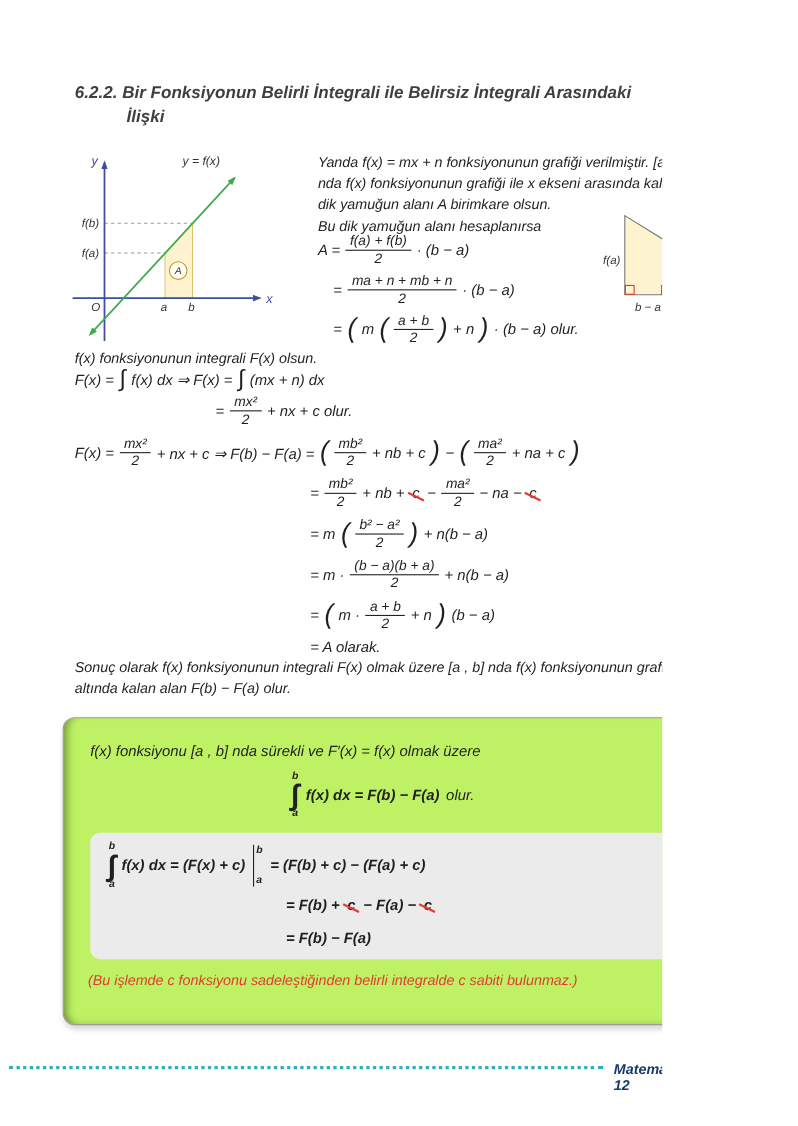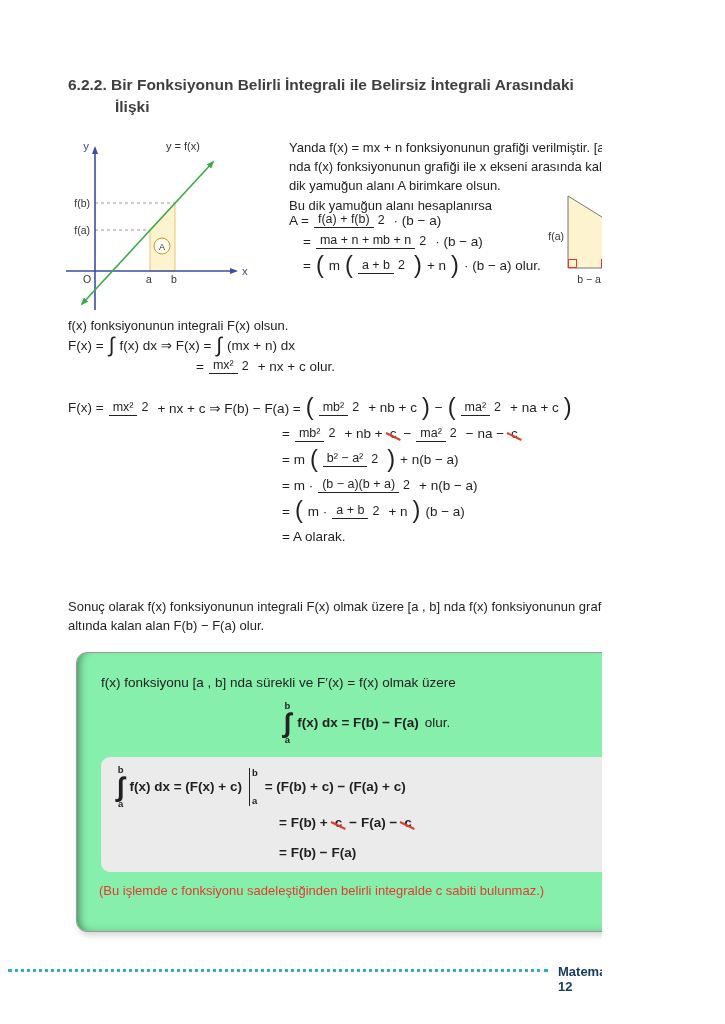--- a/index.html
+++ b/index.html
@@ -1,29 +1,29 @@
 <!DOCTYPE html>
 <html><head>
 <meta charset="utf-8">
 <style>
   html,body{margin:0;padding:0;background:#fff;}
   .page{position:relative;width:602px;height:1024px;background:#ffffff;overflow:hidden;
-        font-family:"Liberation Sans",sans-serif;color:#222;font-size:13px;}
+        font-family:"Liberation Sans",sans-serif;color:#222;font-size:13px;font-style:italic;}
 
   
   .heading{position:absolute;left:68px;top:74px;width:600px;font-size:15.5px;font-weight:bold;
            color:#3f3f3f;line-height:1.4;}
   .heading .h2{padding-left:47px;}
 
   
   .para{position:absolute;line-height:1.45;color:#232323;}
 
   
   .mline{display:flex;align-items:center;gap:5px;font-size:13.5px;color:#1f1f1f;white-space:nowrap;}
-  .frac{display:inline-flex;flex-direction:row;align-items:center;line-height:1.2;font-size:12.5px;}
+  .frac{display:inline-flex;flex-direction:column;align-items:center;line-height:1.2;font-size:12.5px;}
   .frac .num{border-bottom:1.2px solid #222;padding:0 4px;}
   .frac .den{padding:0 4px;}
   .bp{font-size:175%;font-weight:300;line-height:1;display:inline-block;transform:scaleY(1.05);color:#1f1f1f;}
   .cancel{position:relative;display:inline-block;padding:0 2px;}
   .cancel::after{content:"";position:absolute;left:-2px;top:40%;width:16px;border-top:2px solid #e23b32;
                  transform:rotate(26deg);transform-origin:left center;}
   .isign{font-size:21px;line-height:0.9;}
   .dint{display:inline-flex;flex-direction:column;align-items:center;line-height:1;}
   .dint .lim{font-size:9.5px;line-height:1;}
   .dint .isym{font-size:27px;line-height:0.85;margin:1px 0;}
@@ -32,21 +32,21 @@
   .ebar .lims{display:flex;flex-direction:column;justify-content:space-between;height:38px;
               font-size:9.5px;padding-left:2px;line-height:1;}
 
   .area-block{position:absolute;left:289px;top:212px;display:flex;flex-direction:column;gap:5px;}
   .area-block .ind{margin-left:14px;}
 
   .deriv{position:absolute;left:68px;top:396px;display:flex;flex-direction:column;gap:6px;}
   .deriv .ind{margin-left:214px;}
 
   
-  .bigbox{position:absolute;left:76px;top:652px;width:580px;height:278px;background:#86efac;
+  .bigbox{position:absolute;left:57px;top:652px;width:580px;height:278px;background:#bef264;
           border:1.5px solid #9a9a9a;border-radius:11px;
           box-shadow:inset 9px 0 9px -7px rgba(0,0,0,0.45), inset 0 -8px 8px -7px rgba(0,0,0,0.12), 2px 3px 6px rgba(0,0,0,0.18);}
   .box-intro{position:absolute;left:24px;top:22px;font-size:13.5px;}
   .box-main{position:absolute;left:0;right:0;top:48px;display:flex;justify-content:center;align-items:center;gap:6px;font-size:13.5px;}
   .box-main .bold{font-weight:bold;}
   .innerbox{position:absolute;left:24px;top:104px;width:532px;height:115px;background:#ebebeb;border-radius:9px;}
   .innerbox .mline{font-weight:bold;}
   .g1{position:absolute;left:16px;top:8px;}
   .g2{position:absolute;left:178px;top:58px;justify-content:space-between;}
   .g3{position:absolute;left:178px;top:88px;}

